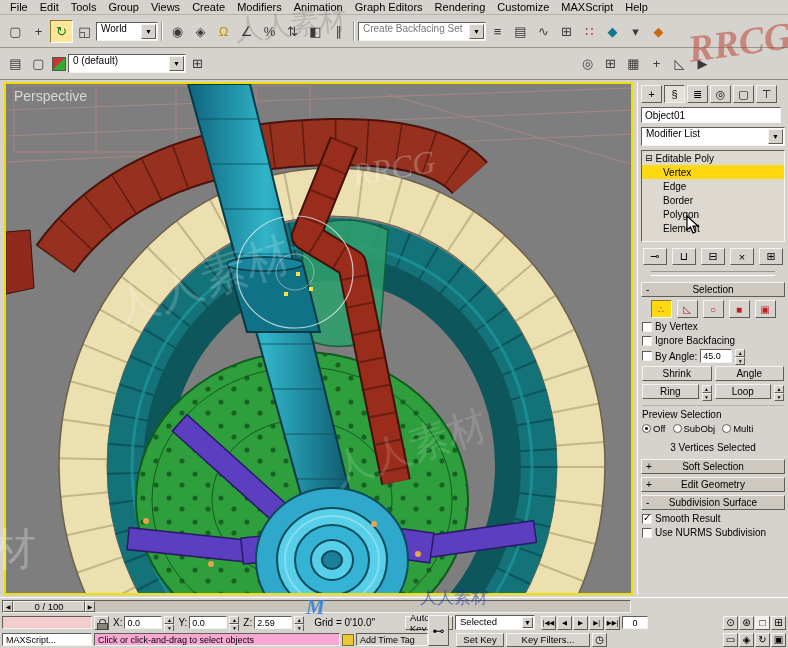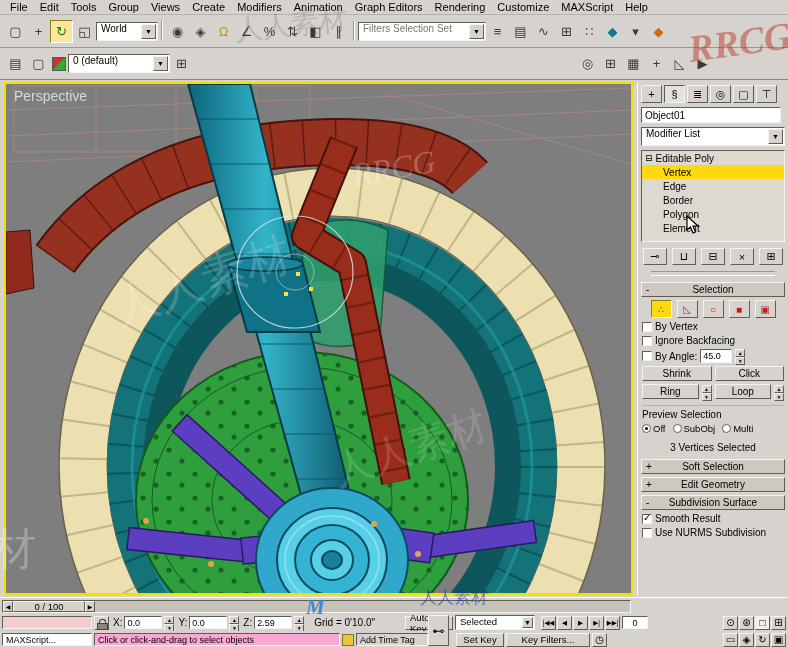--- a/index.html
+++ b/index.html
@@ -156,21 +156,21 @@
       <span class="tbtn raised">◈</span>
       <span class="tbtn raised amber">Ω</span>
       <span class="tbtn raised">∠</span>
       <span class="tbtn raised">%</span>
       <span class="tbtn raised">⇅</span>
       <span class="tbtn raised">◧</span>
       <span class="tbtn raised">∥</span>
     </span>
   <span class="sep"></span>
   <span class="combo" style="width:128px">
-    <span class="cval" style="flex:1;color:#777">Filters Selection Set</span>
+    <span class="cval" style="flex:1;color:#777">Create Backfacing Set</span>
     <span class="carr">▼</span>
   </span>
   <span style="display:flex;align-items:center">
 
   <span class="tbtn raised">≡</span>
       <span class="tbtn raised">▤</span>
       <span class="tbtn raised">∿</span>
       <span class="tbtn raised">⊞</span>
       <span class="tbtn raised red">∷</span>
       <span class="tbtn raised teal">◆</span>
@@ -179,21 +179,21 @@
     </span>
 </div>
 
 <div id="toolbar2">
   <span style="display:flex;align-items:center">
 
   <span class="tbtn raised">▤</span>
       <span class="tbtn raised">▢</span>
     </span>
   <span class="swatch2"></span>
-  <span class="combo" style="width:102px">
+  <span class="combo" style="width:118px">
     <span class="cval" style="flex:1">0 (default)</span>
     <span class="carr">▼</span>
   </span>
   <span style="display:flex;align-items:center">
 
   <span class="tbtn raised">⊞</span>
     </span>
   <span style="display:flex;align-items:center;margin-left:auto;margin-right:70px">
 
   <span class="tbtn raised">◎</span>
@@ -424,21 +424,21 @@
     <span>By Angle:</span>
     <input class="numin" readonly="" value="45.0" style="">
     <span class="spin">
         <span>▲</span>
         <span>▼</span>
       </span>
   </div>
 
   <div class="prow">
     <span class="pbtn raised">Shrink</span>
-    <span class="pbtn raised">Click</span>
+    <span class="pbtn raised">Angle</span>
   </div>
   <div class="prow">
     <span class="pbtn raised">Ring</span>
     <span class="spin">
         <span>▲</span>
         <span>▼</span>
       </span>
     <span class="pbtn raised">Loop</span>
     <span class="spin">
         <span>▲</span>

